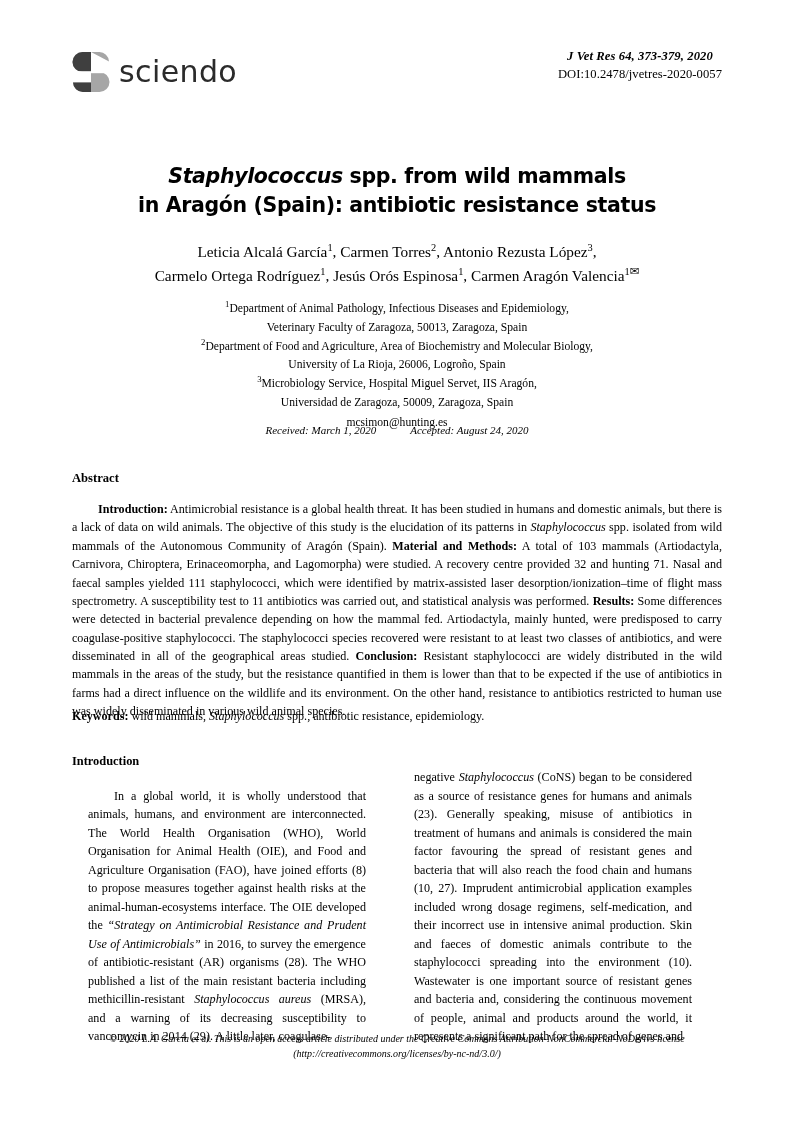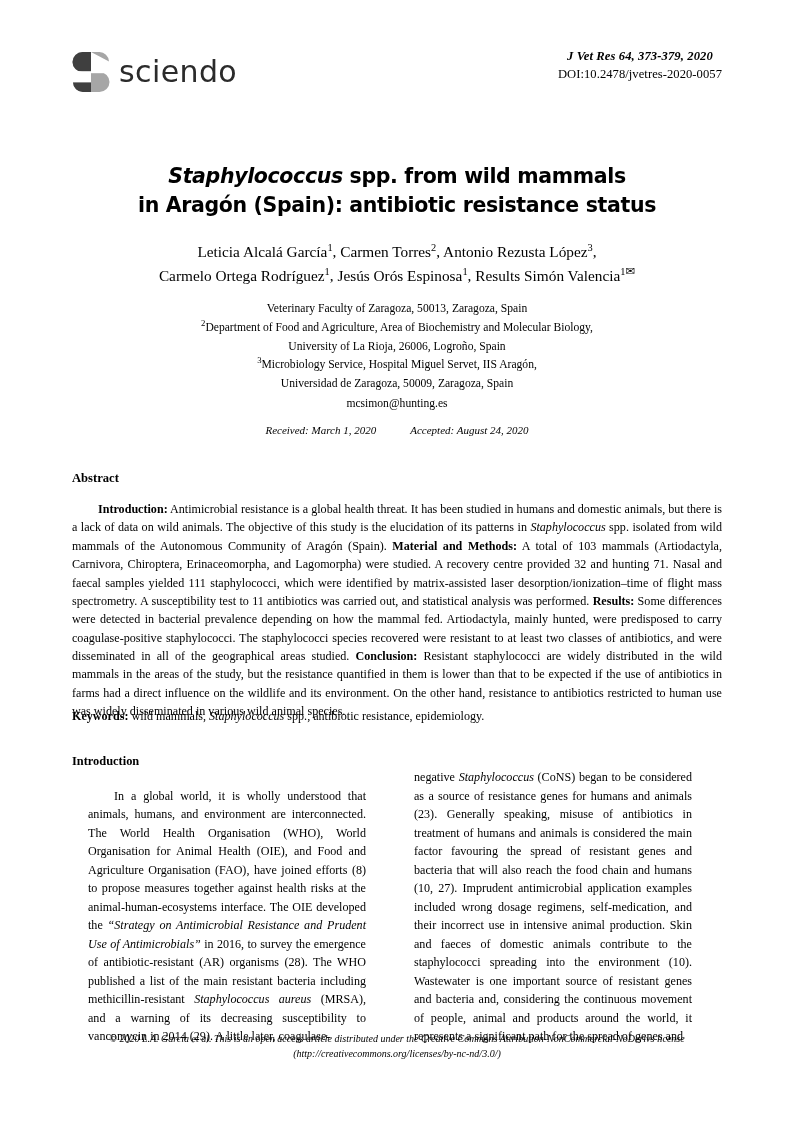--- a/index.html
+++ b/index.html
@@ -226,25 +226,26 @@
   <div class="title-block">
     <div><span class="sci">Staphylococcus</span><span> spp. from wild mammals</span></div>
     <div>in Aragón (Spain): antibiotic resistance status</div>
   </div>
 
   <div class="authors">
     <div>
       <span>Leticia Alcalá García</span><sup>1</sup>, <span>Carmen Torres</span><sup>2</sup>, <span>Antonio Rezusta López</span><sup>3</sup>,
     </div>
     <div>
-      <span>Carmelo Ortega Rodríguez</span><sup>1</sup>, <span>Jesús Orós Espinosa</span><sup>1</sup>, <span>Results Simón Valencia</span><sup>1</sup><span class="env">✉</span>
+      <span>Carmelo Ortega Rodríguez</span><sup>1</sup>, <span>Jesús Orós Espinosa</span><sup>1</sup>, <span>Carmen Aragón Valencia</span><sup>1</sup><span class="env">✉</span>
     </div>
   </div>
 
   <div class="affiliations">
+    <div><sup>1</sup><span>Department of Animal Pathology, Infectious Diseases and Epidemiology,</span></div>
     <div>Veterinary Faculty of Zaragoza, 50013, Zaragoza, Spain</div>
     <div><sup>2</sup><span>Department of Food and Agriculture, Area of Biochemistry and Molecular Biology,</span></div>
     <div>University of La Rioja, 26006, Logroño, Spain</div>
     <div><sup>3</sup><span>Microbiology Service, Hospital Miguel Servet, IIS Aragón,</span></div>
     <div>Universidad de Zaragoza, 50009, Zaragoza, Spain</div>
     <div class="email">mcsimon@hunting.es</div>
   </div>
 
   <div class="dates">
     <span>Received: March 1, 2020</span><span class="gap"></span><span>Accepted: August 24, 2020</span>

